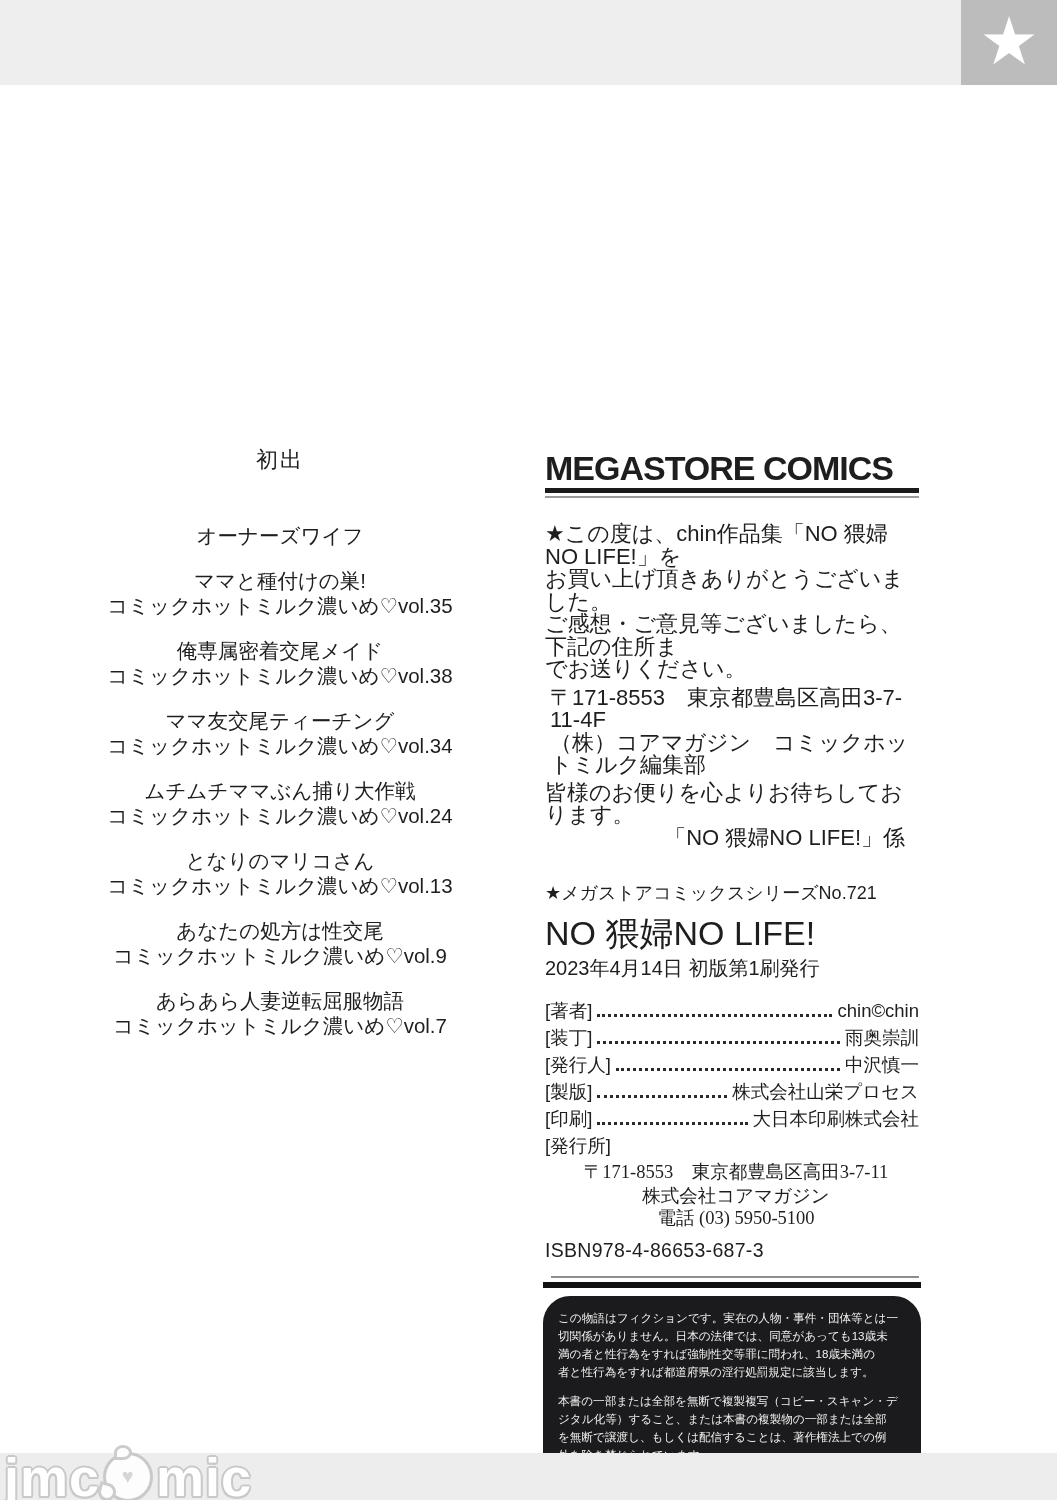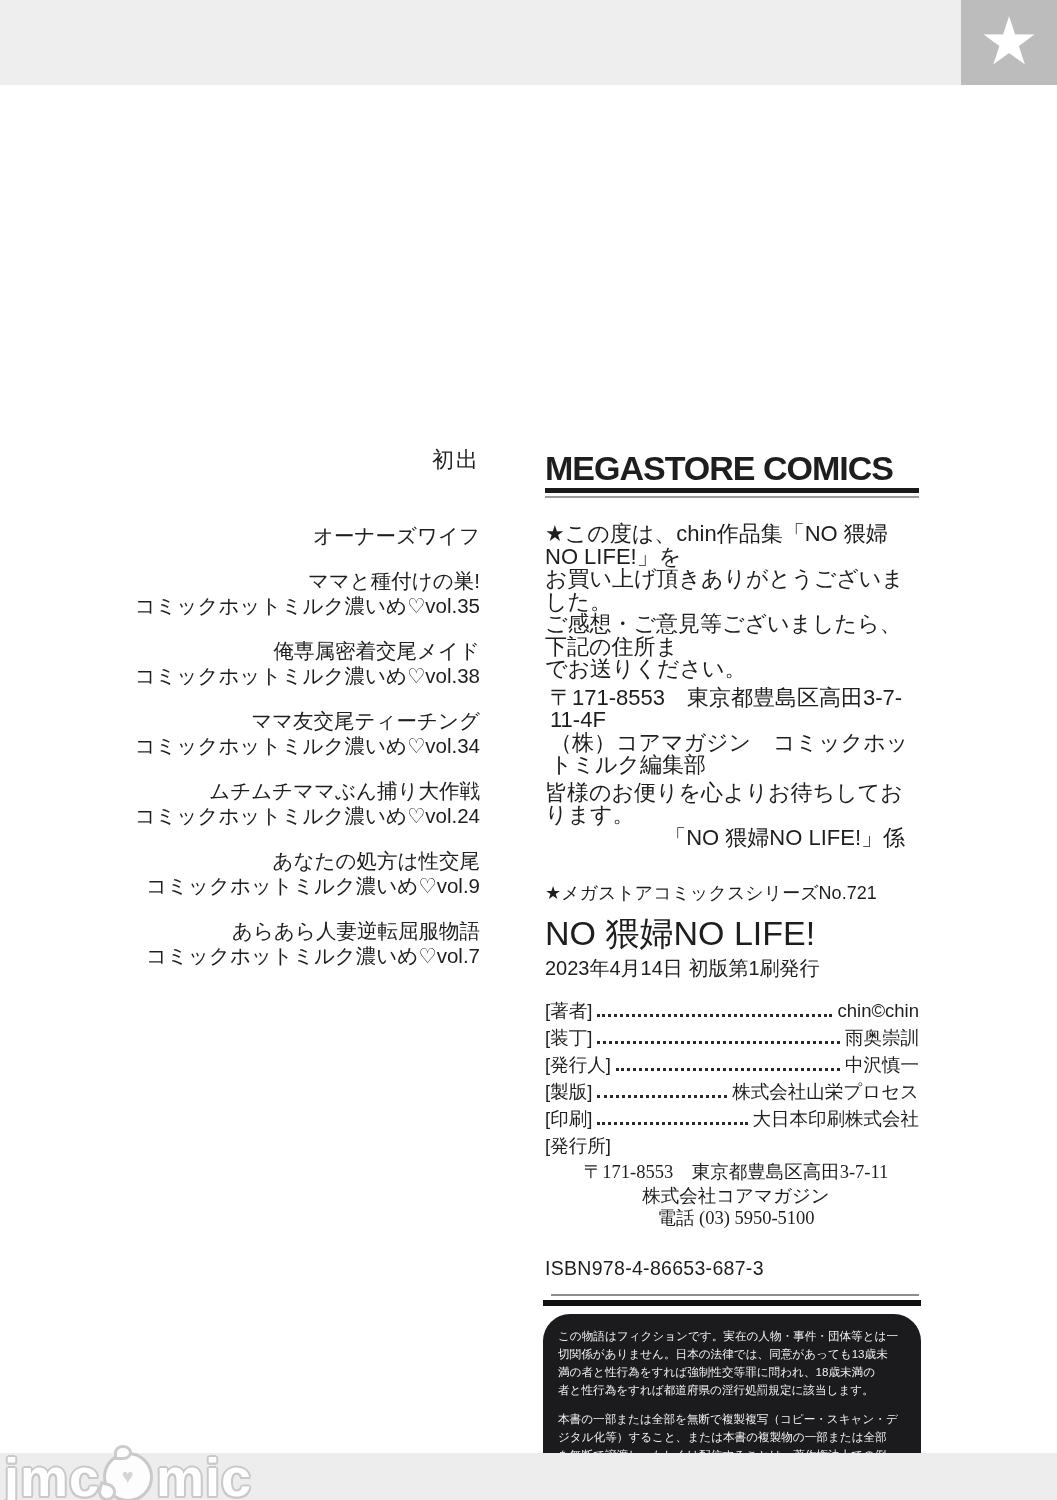--- a/index.html
+++ b/index.html
@@ -7,21 +7,21 @@
     width:1057px;height:1500px;position:relative;background:#ffffff;
     font-family:"Liberation Sans","DejaVu Sans",sans-serif;
     color:#1e1e1e;overflow:hidden;
   }
   
   .top-band{position:absolute;left:0;top:0;width:1057px;height:85px;background:#eeeeee;}
   .star-box{position:absolute;left:961px;top:0;width:96px;height:85px;background:#bcbcbc;
     display:flex;align-items:center;justify-content:center;}
   .star-glyph{color:#ffffff;font-size:66px;line-height:1;margin-top:-4px;}
   
-  .left-col{position:absolute;left:80px;top:445px;width:400px;text-align:right;}
+  .left-col{position:absolute;left:80px;top:445px;width:400px;text-align:center;}
   .fp-heading{font-size:22px;font-weight:400;margin:0 0 48px 0;letter-spacing:2px;}
   .fp-item{margin-bottom:19px;line-height:25.5px;font-size:20.5px;white-space:nowrap;}
   .fp-title{font-weight:400;}
   .fp-source{font-weight:400;}
   
   .right-col{position:absolute;left:545px;top:450px;width:374px;}
   .brand{font-size:34px;font-weight:bold;letter-spacing:-1px;margin:0;line-height:36px;
     transform:scaleX(1.0);white-space:nowrap;}
   .rule-thick{height:5px;background:#1a1a1a;margin-top:2px;}
   .rule-thin{height:2px;background:#9a9a9a;margin-top:3px;}
@@ -33,21 +33,21 @@
   .series{margin-top:33px;font-size:18px;margin-bottom:0;}
   .book-title{font-size:34px;font-weight:400;margin:8px 0 0 0;line-height:40px;white-space:nowrap;}
   .edition{font-size:20px;margin-top:4px;}
   .credits{margin-top:18px;font-size:18.5px;}
   .credit-row{display:flex;align-items:flex-end;line-height:27px;height:27px;}
   .c-label{white-space:nowrap;}
   .leader{flex:1;border-bottom:3px dotted #2a2a2a;margin:0 5px 7px 5px;height:0;}
   .c-value{white-space:nowrap;}
   .pub-office{padding-left:8px;font-size:18.5px;line-height:23px;margin-top:2px;text-align:center;}
   .serifline{font-family:"Liberation Serif","DejaVu Serif",serif;}
-  .isbn{font-size:19.5px;margin-top:27px;letter-spacing:0.3px;}
+  .isbn{font-size:19.5px;margin-top:9px;letter-spacing:0.3px;}
   .rule-thin2{height:2px;background:#8d8d8d;margin-top:14px;margin-left:6px;}
   .rule-thick2{height:6px;background:#111111;margin-top:4px;margin-left:-2px;width:378px;}
   .legal-box{margin-top:8px;margin-left:-2px;width:378px;box-sizing:border-box;
     background:#1b1b1d;border-radius:27px;padding:13px 15px 12px 15px;color:#f1f1f1;}
   .legal-box p{margin:0 0 11px 0;font-size:11.6px;line-height:18px;white-space:pre-line;}
   .legal-box p:last-child{margin-bottom:0;}
   
   .bottom-band{position:absolute;left:0;top:1453px;width:1057px;height:47px;background:#ededed;}
   .watermark{position:absolute;left:4px;top:1450px;display:flex;align-items:center;
     font-weight:bold;font-size:54px;line-height:1;color:#ffffff;letter-spacing:1px;
@@ -84,20 +84,24 @@
     <div class="fp-title">俺専属密着交尾メイド</div>
     <div class="fp-source">コミックホットミルク濃いめ♡vol.38</div>
   </div>
   <div class="fp-item">
     <div class="fp-title">ママ友交尾ティーチング</div>
     <div class="fp-source">コミックホットミルク濃いめ♡vol.34</div>
   </div>
   <div class="fp-item">
     <div class="fp-title">ムチムチママぶん捕り大作戦</div>
     <div class="fp-source">コミックホットミルク濃いめ♡vol.24</div>
+  </div>
+  <div class="fp-item">
+    <div class="fp-title">となりのマリコさん</div>
+    <div class="fp-source">コミックホットミルク濃いめ♡vol.13</div>
   </div>
   <div class="fp-item">
     <div class="fp-title">あなたの処方は性交尾</div>
     <div class="fp-source">コミックホットミルク濃いめ♡vol.9</div>
   </div>
   <div class="fp-item">
     <div class="fp-title">あらあら人妻逆転屈服物語</div>
     <div class="fp-source">コミックホットミルク濃いめ♡vol.7</div>
   </div>
 </section>

